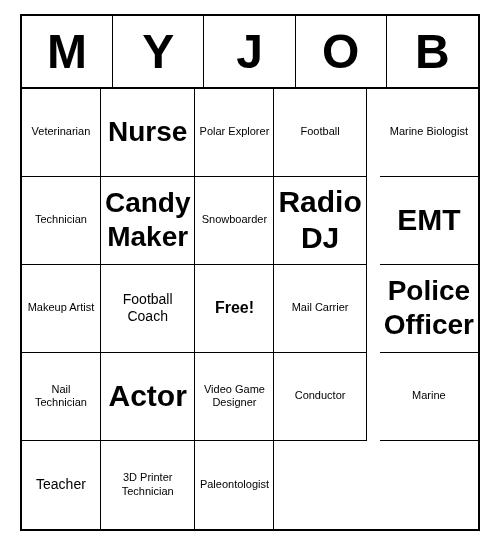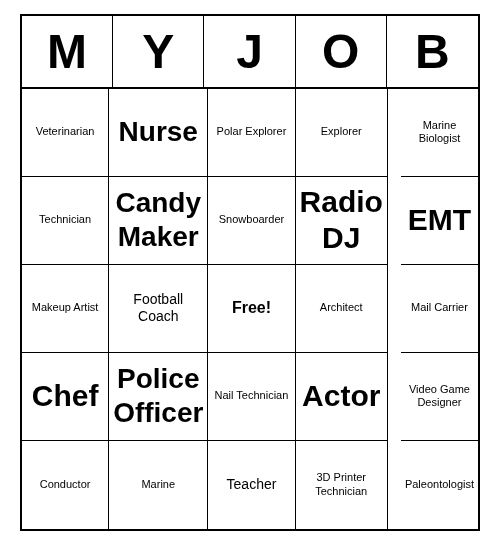--- a/index.html
+++ b/index.html
@@ -93,21 +93,21 @@
   <div class="bingo-cell">
         <span class="cell-text size-small">Veterinarian</span>
       </div>
       <div class="bingo-cell">
         <span class="cell-text size-large">Nurse</span>
       </div>
       <div class="bingo-cell">
         <span class="cell-text size-small">Polar Explorer</span>
       </div>
       <div class="bingo-cell">
-        <span class="cell-text size-small">Explorer</span>
+        <span class="cell-text size-small">Football</span>
       </div>
       <div class="bingo-cell">
         <span class="cell-text size-small">Marine Biologist</span>
       </div>
       <div class="bingo-cell">
         <span class="cell-text size-small">Technician</span>
       </div>
       <div class="bingo-cell">
         <span class="cell-text size-large">Candy Maker</span>
       </div>
@@ -123,27 +123,21 @@
       <div class="bingo-cell">
         <span class="cell-text size-small">Makeup Artist</span>
       </div>
       <div class="bingo-cell">
         <span class="cell-text size-medium">Football Coach</span>
       </div>
       <div class="bingo-cell">
         <span class="cell-text free-cell">Free!</span>
       </div>
       <div class="bingo-cell">
-        <span class="cell-text size-small">Architect</span>
-      </div>
-      <div class="bingo-cell">
         <span class="cell-text size-small">Mail Carrier</span>
-      </div>
-      <div class="bingo-cell">
-        <span class="cell-text size-xlarge">Chef</span>
       </div>
       <div class="bingo-cell">
         <span class="cell-text size-large">Police Officer</span>
       </div>
       <div class="bingo-cell">
         <span class="cell-text size-small">Nail Technician</span>
       </div>
       <div class="bingo-cell">
         <span class="cell-text size-xlarge">Actor</span>
       </div>

